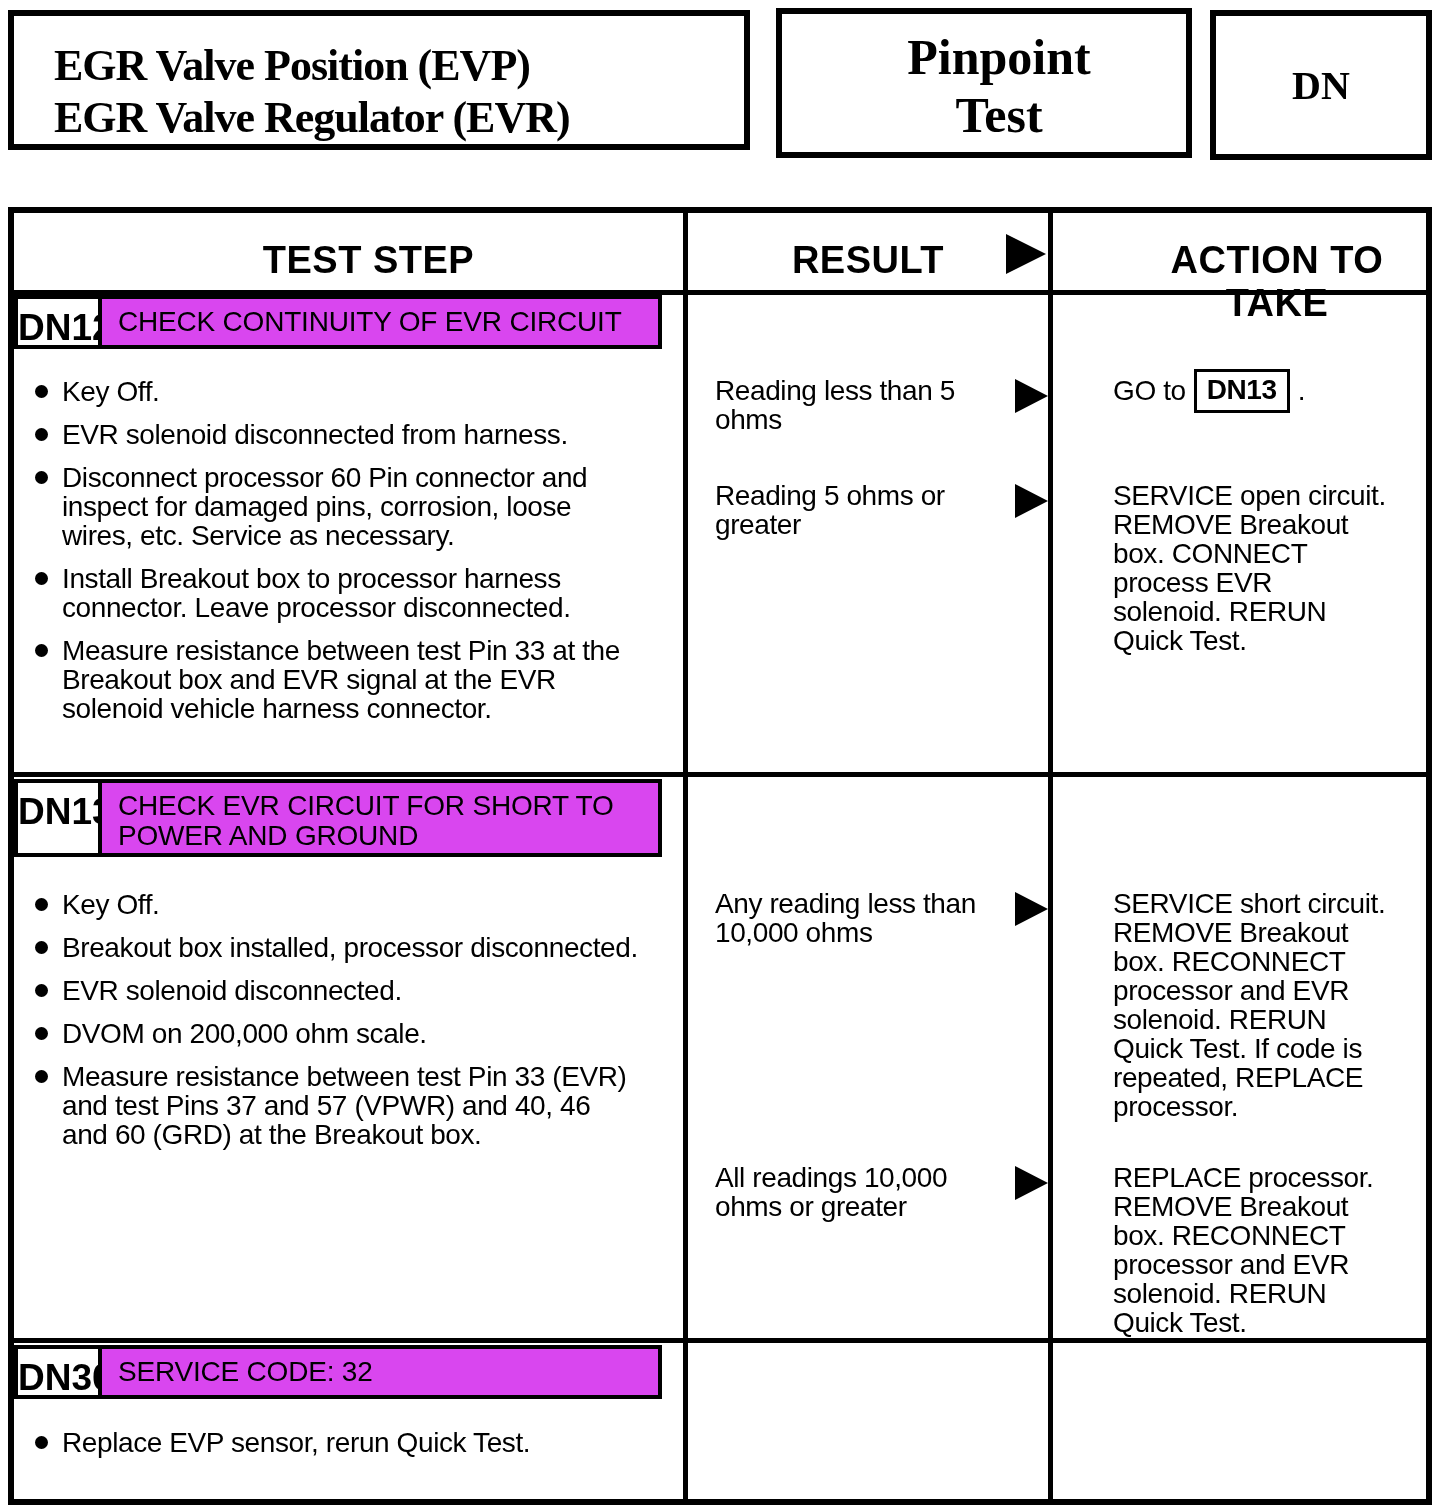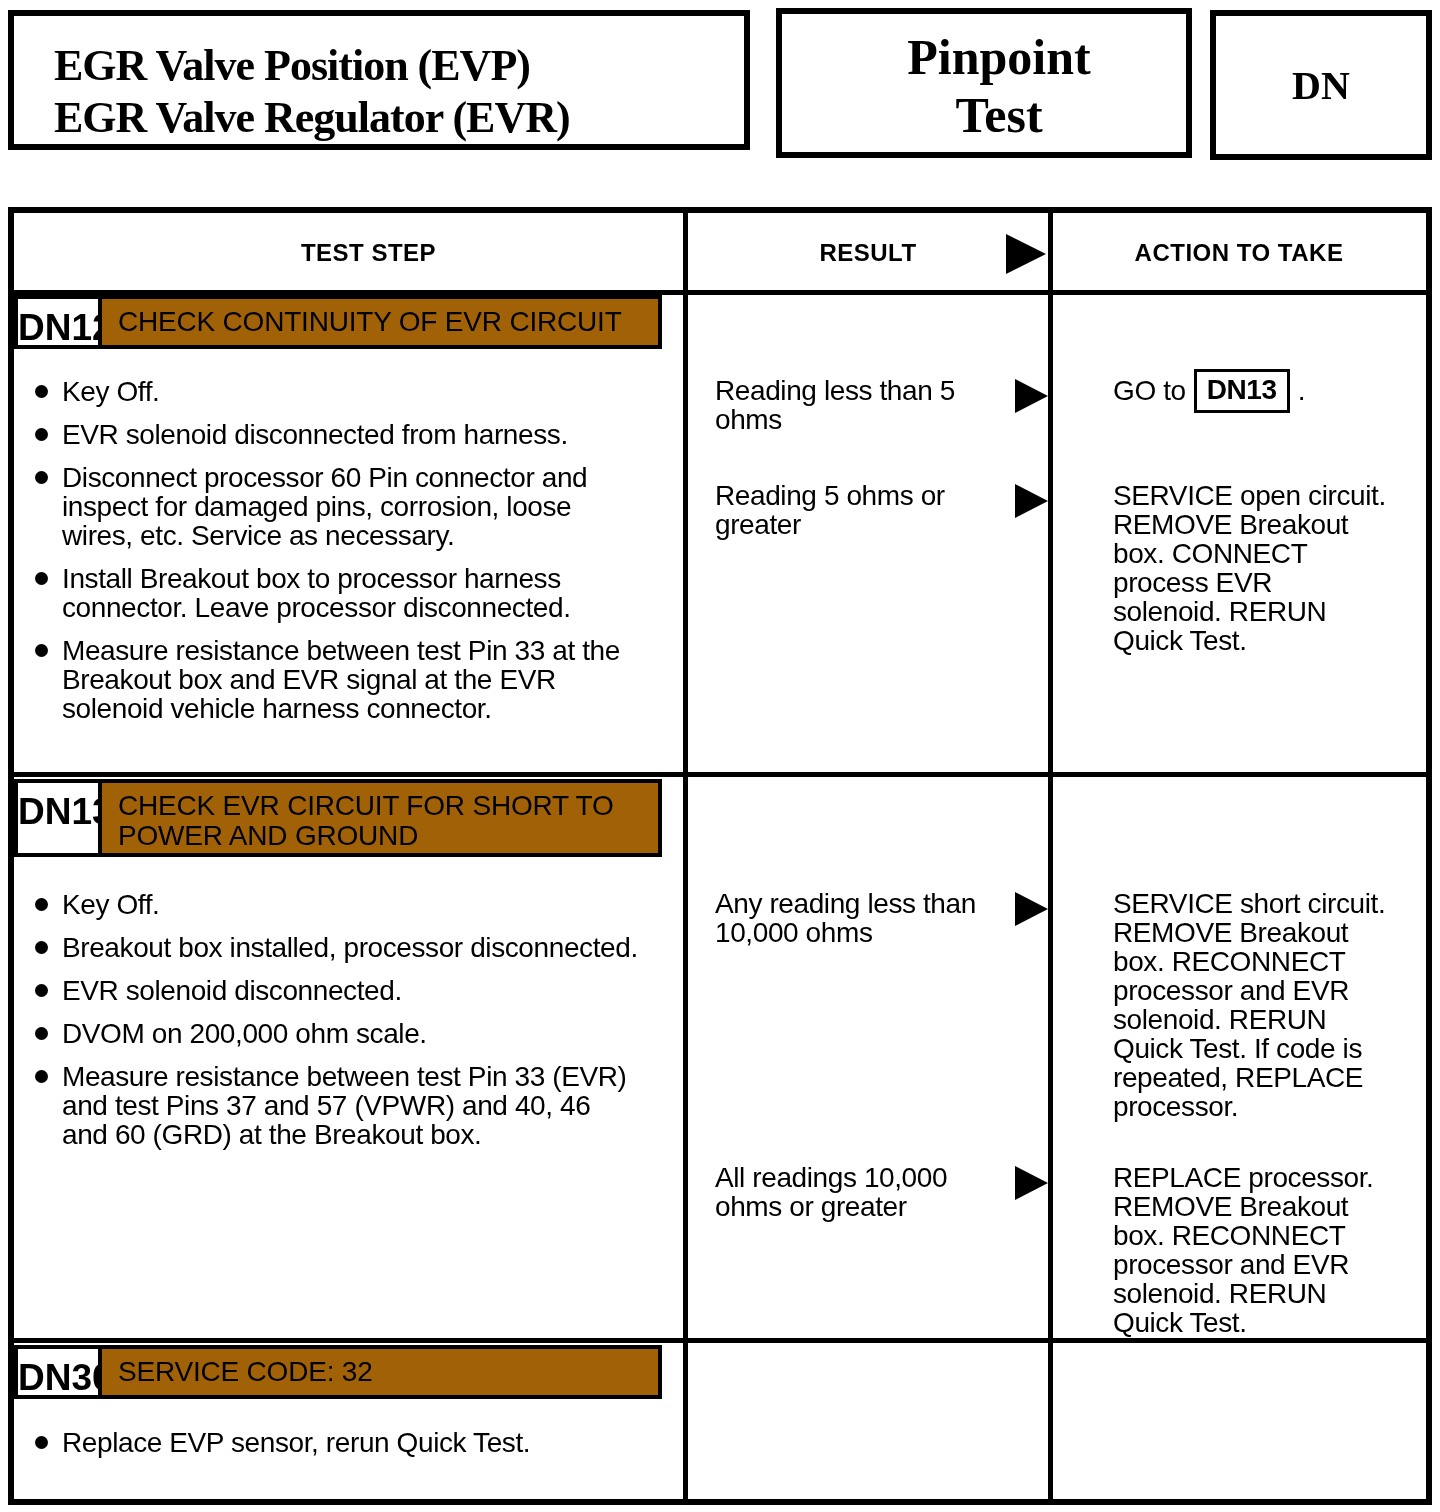--- a/index.html
+++ b/index.html
@@ -15,33 +15,33 @@
   .serif-bold { font-family:"Liberation Serif", serif; font-weight:bold; }
   #hdr-left-text { padding:24px 0 0 40px; font-size:44px; line-height:52px; letter-spacing:-1px; }
   #hdr-mid-text  { padding-top:14px; text-align:center; font-size:50px; line-height:58px;margin-left:30px; }
   #hdr-right-text{ display:flex; align-items:center; justify-content:center; height:100%; font-size:40px; }
 
   
   #table { left:8px; top:207px; width:1424px; height:1298px; border:6px solid #000; background:#fff; }
   .vline { position:absolute; top:0; bottom:0; width:5px; background:#000; }
   .hline { position:absolute; left:0; right:0; height:5px; background:#000; }
 
-  .col-head { position:absolute; top:26px; font-size:24px; font-weight:bold; letter-spacing:0.5px; text-align:center;padding-left:40px; }
+  .col-head { position:absolute; top:26px; font-size:38px; font-weight:bold; letter-spacing:0.5px; text-align:center;padding-left:40px; }
 
   .tri { width:0; height:0; border-top:20px solid transparent; border-bottom:20px solid transparent; border-left:40px solid #000; }
   .tri-sm { width:0; height:0; border-top:17px solid transparent; border-bottom:17px solid transparent; border-left:33px solid #000; }
 
   
   .band { position:absolute; left:0; display:flex; align-items:stretch; }
   .band-id {
     width:88px; border:4px solid #000; background:#fff;
     font-weight:bold; font-size:37px; text-align:center; padding-top:8px; flex:none;
   }
   .band-title {
-    width:564px; margin-left:-4px; border:4px solid #000; background:#a16207;
+    width:564px; margin-left:-4px; border:4px solid #000; background:#d946ef;
     font-size:28px; letter-spacing:-0.2px; padding:8px 0 0 16px; white-space:pre-line; line-height:30px;
   }
 
   
   .steps { position:absolute; left:21px; width:640px; display:flex; flex-direction:column; gap:14px; }
   .step { display:flex; }
   .bullet { flex:none; width:13px; height:13px; border-radius:50%; background:#000; margin:8px 14px 0 0; }
   .step-text { font-size:28px; line-height:29px; letter-spacing:-0.4px; white-space:pre-line; }
 
   
@@ -75,21 +75,21 @@
   </div>
 
   <div id="table" class="abs">
 
     <div class="vline" style="left:669px;"></div>
     <div class="vline" style="left:1034px;"></div>
 
     <div class="col-head" style="left:0; width:669px;">TEST STEP</div>
     <div class="col-head" style="left:674px; width:320px;">RESULT</div>
     <div class="tri abs" style="left:992px; top:21px;"></div>
-    <div class="col-head" style="left:1031px; width:348px;">ACTION TO TAKE</div>
+    <div class="col-head" style="left:1069px; width:348px;">ACTION TO TAKE</div>
     <div class="hline" style="top:77px;"></div>
 
     <div class="band" style="top:82px; height:54px;">
       <div class="band-id">DN12</div>
       <div class="band-title">CHECK CONTINUITY OF EVR CIRCUIT</div>
     </div>
 
     <div class="steps" style="top:164px;">
       <div class="step">
         <span class="bullet"></span>

